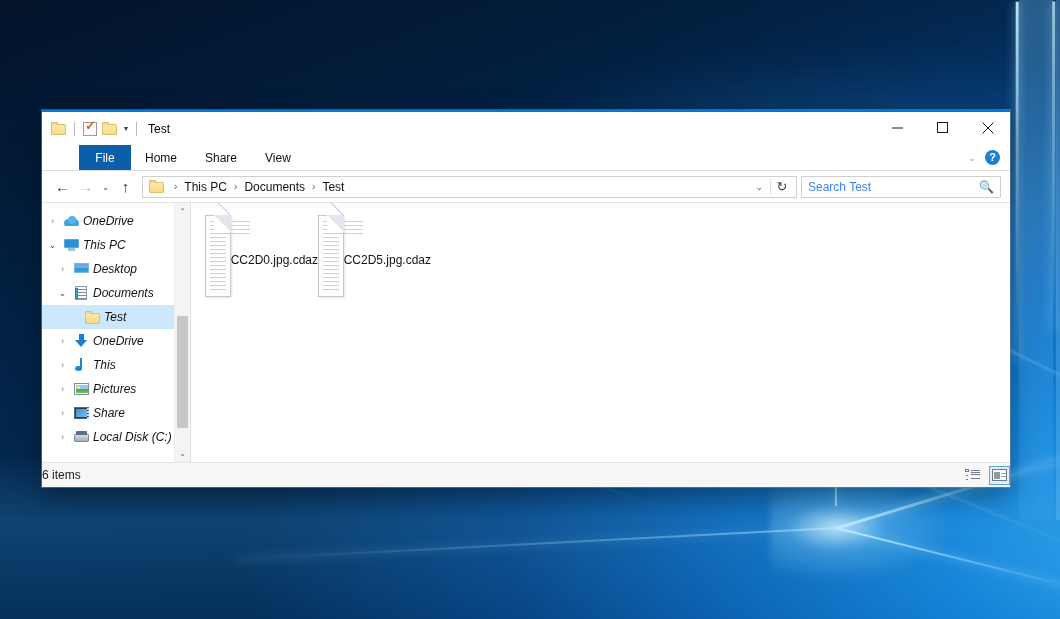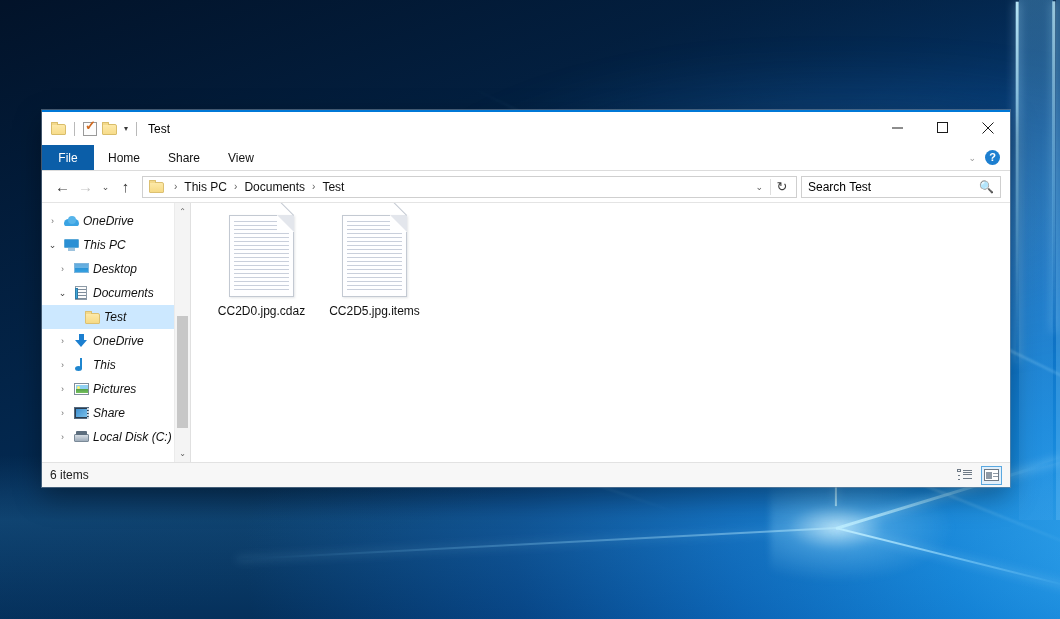--- a/index.html
+++ b/index.html
@@ -122,21 +122,21 @@
   .win-ctrls { margin-left: auto; display: flex; height: 33px; }
   .win-btn {
     width: 45px; height: 31px; display: flex; align-items: center; justify-content: center;
     color: #1b1b1b;
   }
   .win-btn svg { display: block; }
 
   
   .ribbonbar {
     height: 25px; flex: none; display: flex; align-items: stretch;
-    background: #ffffff; border-bottom: 1px solid #dcdcdc;
+    background: #ffffff; border-bottom: 1px solid #dcdcdc; padding-left: 37px;
   }
   .tab-file {
     width: 52px; background: #0b5ea8; color: #fff;
     display: flex; align-items: center; justify-content: center; font-size: 12px;
   }
   .tab {
     padding: 0 14px; display: flex; align-items: center; font-size: 12px; color: #111;
   }
   .ribbon-right { margin-left: auto; display: flex; align-items: center; gap: 9px; padding-right: 10px; }
   .chev-down { font-size: 9px; color: #9a9a9a; }
@@ -172,21 +172,21 @@
   .refresh-btn {
     width: 22px; height: 22px; display: flex; align-items: center; justify-content: center;
     font-size: 13px; color: #3f3f3f;
   }
   .searchbox {
     width: 200px; height: 22px; margin-left: 4px;
     border: 1px solid #cfcfcf; background: #fff;
     display: flex; align-items: center; padding: 0 6px;
     box-sizing: border-box;
   }
-  .search-ph { flex: 1; font-size: 12px; color: #000000; }
+  .search-ph { flex: 1; font-size: 12px; color: #3b82f6; }
   .search-ico { font-size: 12px; color: #3a3a3a; }
 
   
   .body-row { flex: 1; display: flex; min-height: 0; border-top: 1px solid #e4e4e4; }
 
   
   .navpane {
     width: 148px; flex: none; position: relative;
     background: #ffffff; border-right: 1px solid #e0e0e0;
     overflow: hidden;
@@ -315,21 +315,21 @@
   }
 
   
   .content {
     flex: 1; position: relative; background: #fff; overflow: hidden;
   }
   .file-grid {
     display: flex; flex-wrap: wrap; padding: 8px 0 0 14px; gap: 0;
   }
   .file-cell {
-    width: 113px; display: flex; flex-direction: column; align-items: center;
+    width: 113px; display: flex; flex-direction: row; align-items: center;
     padding-top: 4px;
   }
   .doc-icon {
     width: 65px; height: 82px; position: relative; margin-bottom: 7px;
   }
   .doc-page {
     position: absolute; inset: 0;
     background: #fefeff;
     border: 1px solid #c3c9d2;
     box-sizing: border-box;
@@ -363,21 +363,21 @@
     background: #c3c9d2; transform-origin: 100% 0; transform: rotate(45deg);
   }
   .file-name {
     font-size: 12px; color: #111; text-align: center; line-height: 14px;
     white-space: nowrap;
   }
 
   
   .statusbar {
     height: 24px; flex: none; display: flex; align-items: center;
-    background: #f7f7f7; border-top: 1px solid #e2e2e2; padding: 0 8px;
+    background: #f7f7f7; border-top: 1px solid #e2e2e2; padding: 0 0;
     font-size: 12px; color: #202020; gap: 22px;
   }
   .status-views { margin-left: auto; display: flex; align-items: center; gap: 6px; }
   .viewbtn {
     width: 21px; height: 19px; display: flex; align-items: center; justify-content: center;
     box-sizing: border-box;
   }
   .viewbtn.active { border: 1px solid #5aa8e0; background: #e3f0fb; }
   
   .vg-details { width: 15px; height: 12px; position: relative; }
@@ -607,21 +607,21 @@
 
           <div class="file-cell">
             <div class="doc-icon">
               <span class="doc-page"></span>
               <span class="doc-lines"></span>
               <span class="doc-lines-top"></span>
               <span class="doc-foldcover"></span>
               <span class="doc-fold"></span>
               <span class="doc-fold-edge"></span>
             </div>
-            <div class="file-name">CC2D5.jpg.items</div>
+            <div class="file-name">CC2D5.jpg.cdaz</div>
           </div>
 
         </div>
       </div>
     </div>
 
     <div class="statusbar">
       <span>6 items</span>
       <div class="status-views">
         <div class="viewbtn">

